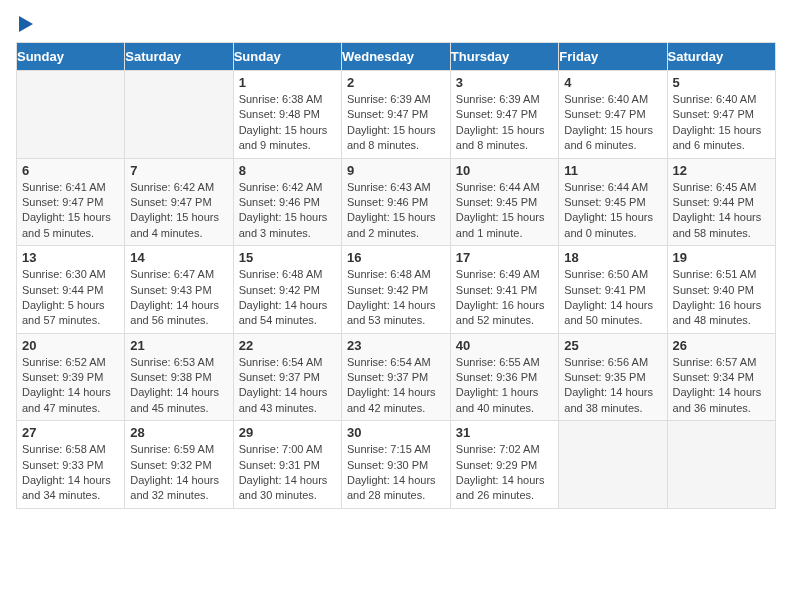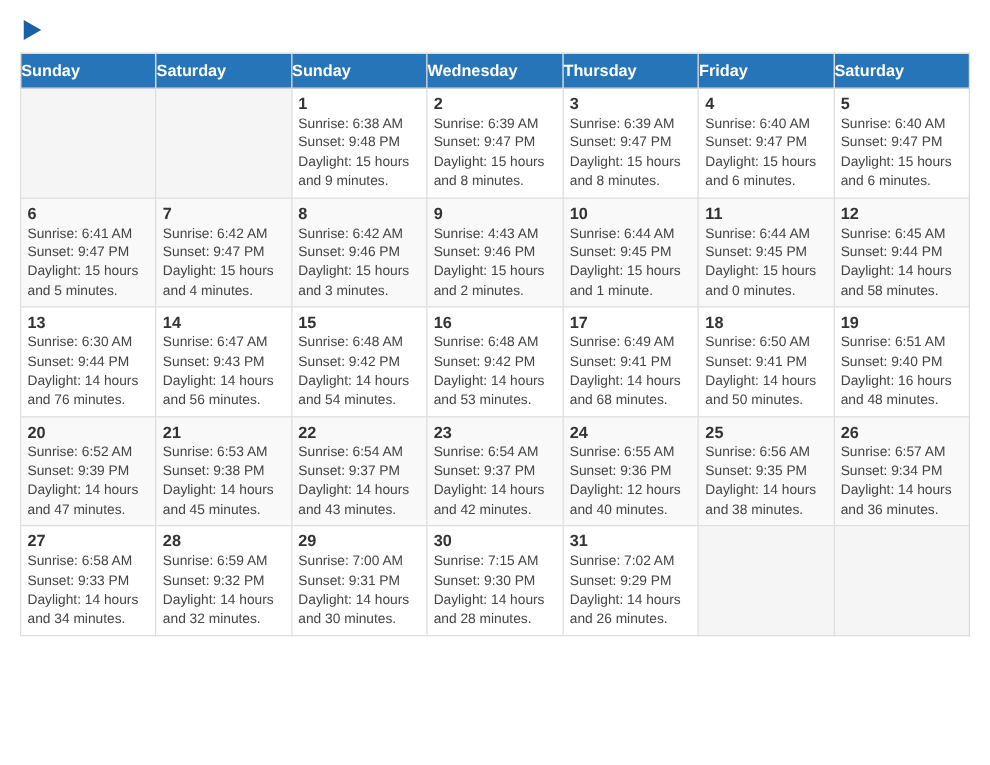--- a/index.html
+++ b/index.html
@@ -169,21 +169,21 @@
           <span class="day-number">8</span>
           <div class="day-info">
             <span>Sunrise: 6:42 AM</span><br>
             <span>Sunset: 9:46 PM</span><br>
             <span>Daylight: 15 hours and 3 minutes.</span>
           </div>
         </td>
         <td>
           <span class="day-number">9</span>
           <div class="day-info">
-            <span>Sunrise: 4:43 AM</span><br>
+            <span>Sunrise: 6:43 AM</span><br>
             <span>Sunset: 9:46 PM</span><br>
             <span>Daylight: 15 hours and 2 minutes.</span>
           </div>
         </td>
         <td>
           <span class="day-number">10</span>
           <div class="day-info">
             <span>Sunrise: 6:44 AM</span><br>
             <span>Sunset: 9:45 PM</span><br>
             <span>Daylight: 15 hours and 1 minute.</span>
@@ -205,21 +205,21 @@
             <span>Daylight: 14 hours and 58 minutes.</span>
           </div>
         </td>
       </tr>
       <tr>
         <td>
           <span class="day-number">13</span>
           <div class="day-info">
             <span>Sunrise: 6:30 AM</span><br>
             <span>Sunset: 9:44 PM</span><br>
-            <span>Daylight: 14 hours and 76 minutes.</span>
+            <span>Daylight: 5 hours and 57 minutes.</span>
           </div>
         </td>
         <td>
           <span class="day-number">14</span>
           <div class="day-info">
             <span>Sunrise: 6:47 AM</span><br>
             <span>Sunset: 9:43 PM</span><br>
             <span>Daylight: 14 hours and 56 minutes.</span>
           </div>
         </td>
@@ -237,21 +237,21 @@
             <span>Sunrise: 6:48 AM</span><br>
             <span>Sunset: 9:42 PM</span><br>
             <span>Daylight: 14 hours and 53 minutes.</span>
           </div>
         </td>
         <td>
           <span class="day-number">17</span>
           <div class="day-info">
             <span>Sunrise: 6:49 AM</span><br>
             <span>Sunset: 9:41 PM</span><br>
-            <span>Daylight: 14 hours and 68 minutes.</span>
+            <span>Daylight: 16 hours and 52 minutes.</span>
           </div>
         </td>
         <td>
           <span class="day-number">18</span>
           <div class="day-info">
             <span>Sunrise: 6:50 AM</span><br>
             <span>Sunset: 9:41 PM</span><br>
             <span>Daylight: 14 hours and 50 minutes.</span>
           </div>
         </td>
@@ -291,25 +291,25 @@
         </td>
         <td>
           <span class="day-number">23</span>
           <div class="day-info">
             <span>Sunrise: 6:54 AM</span><br>
             <span>Sunset: 9:37 PM</span><br>
             <span>Daylight: 14 hours and 42 minutes.</span>
           </div>
         </td>
         <td>
-          <span class="day-number">24</span>
+          <span class="day-number">40</span>
           <div class="day-info">
             <span>Sunrise: 6:55 AM</span><br>
             <span>Sunset: 9:36 PM</span><br>
-            <span>Daylight: 12 hours and 40 minutes.</span>
+            <span>Daylight: 1 hours and 40 minutes.</span>
           </div>
         </td>
         <td>
           <span class="day-number">25</span>
           <div class="day-info">
             <span>Sunrise: 6:56 AM</span><br>
             <span>Sunset: 9:35 PM</span><br>
             <span>Daylight: 14 hours and 38 minutes.</span>
           </div>
         </td>

